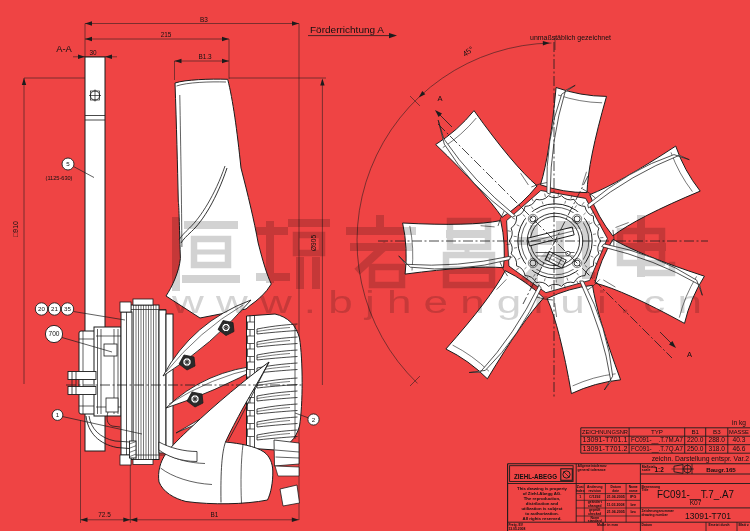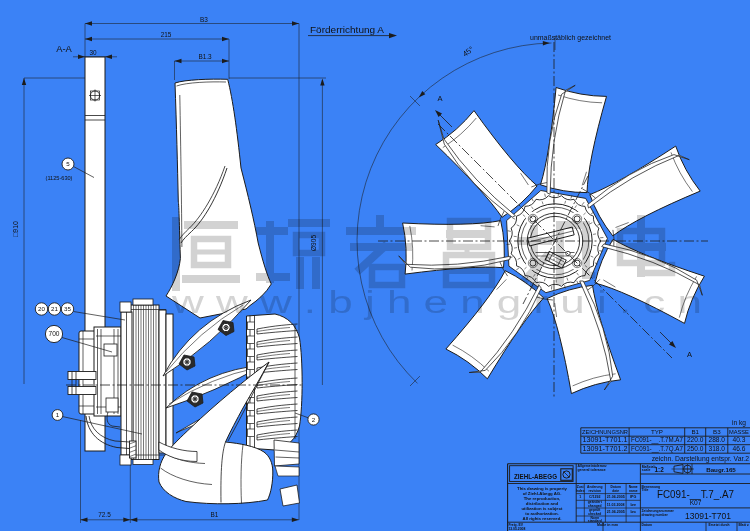--- a/index.html
+++ b/index.html
@@ -1,15 +1,15 @@
 <!DOCTYPE html>
 <html><head><meta charset="utf-8">
 <style>
 html,body{margin:0;padding:0;background:#fff;}
-#page{width:750px;height:531px;position:relative;overflow:hidden;background:#3b82f6;}
+#page{width:750px;height:531px;position:relative;overflow:hidden;background:#ef4444;}
 svg{position:absolute;left:0;top:0;}
 </style></head>
 <body>
 <div id="page">
 <svg width="750" height="531" viewBox="0 0 750 531">
 <line x1="85.0" y1="23.5" x2="85.0" y2="57.0" stroke="#1c1c1c" stroke-width="0.55"></line>
 <line x1="299.0" y1="23.5" x2="299.0" y2="520.0" stroke="#1c1c1c" stroke-width="0.55"></line>
 <line x1="229.0" y1="39.0" x2="229.0" y2="79.0" stroke="#1c1c1c" stroke-width="0.55"></line>
 <line x1="174.5" y1="61.0" x2="174.5" y2="80.0" stroke="#1c1c1c" stroke-width="0.55"></line>
 <line x1="80.5" y1="420.0" x2="80.5" y2="523.0" stroke="#1c1c1c" stroke-width="0.55"></line>

